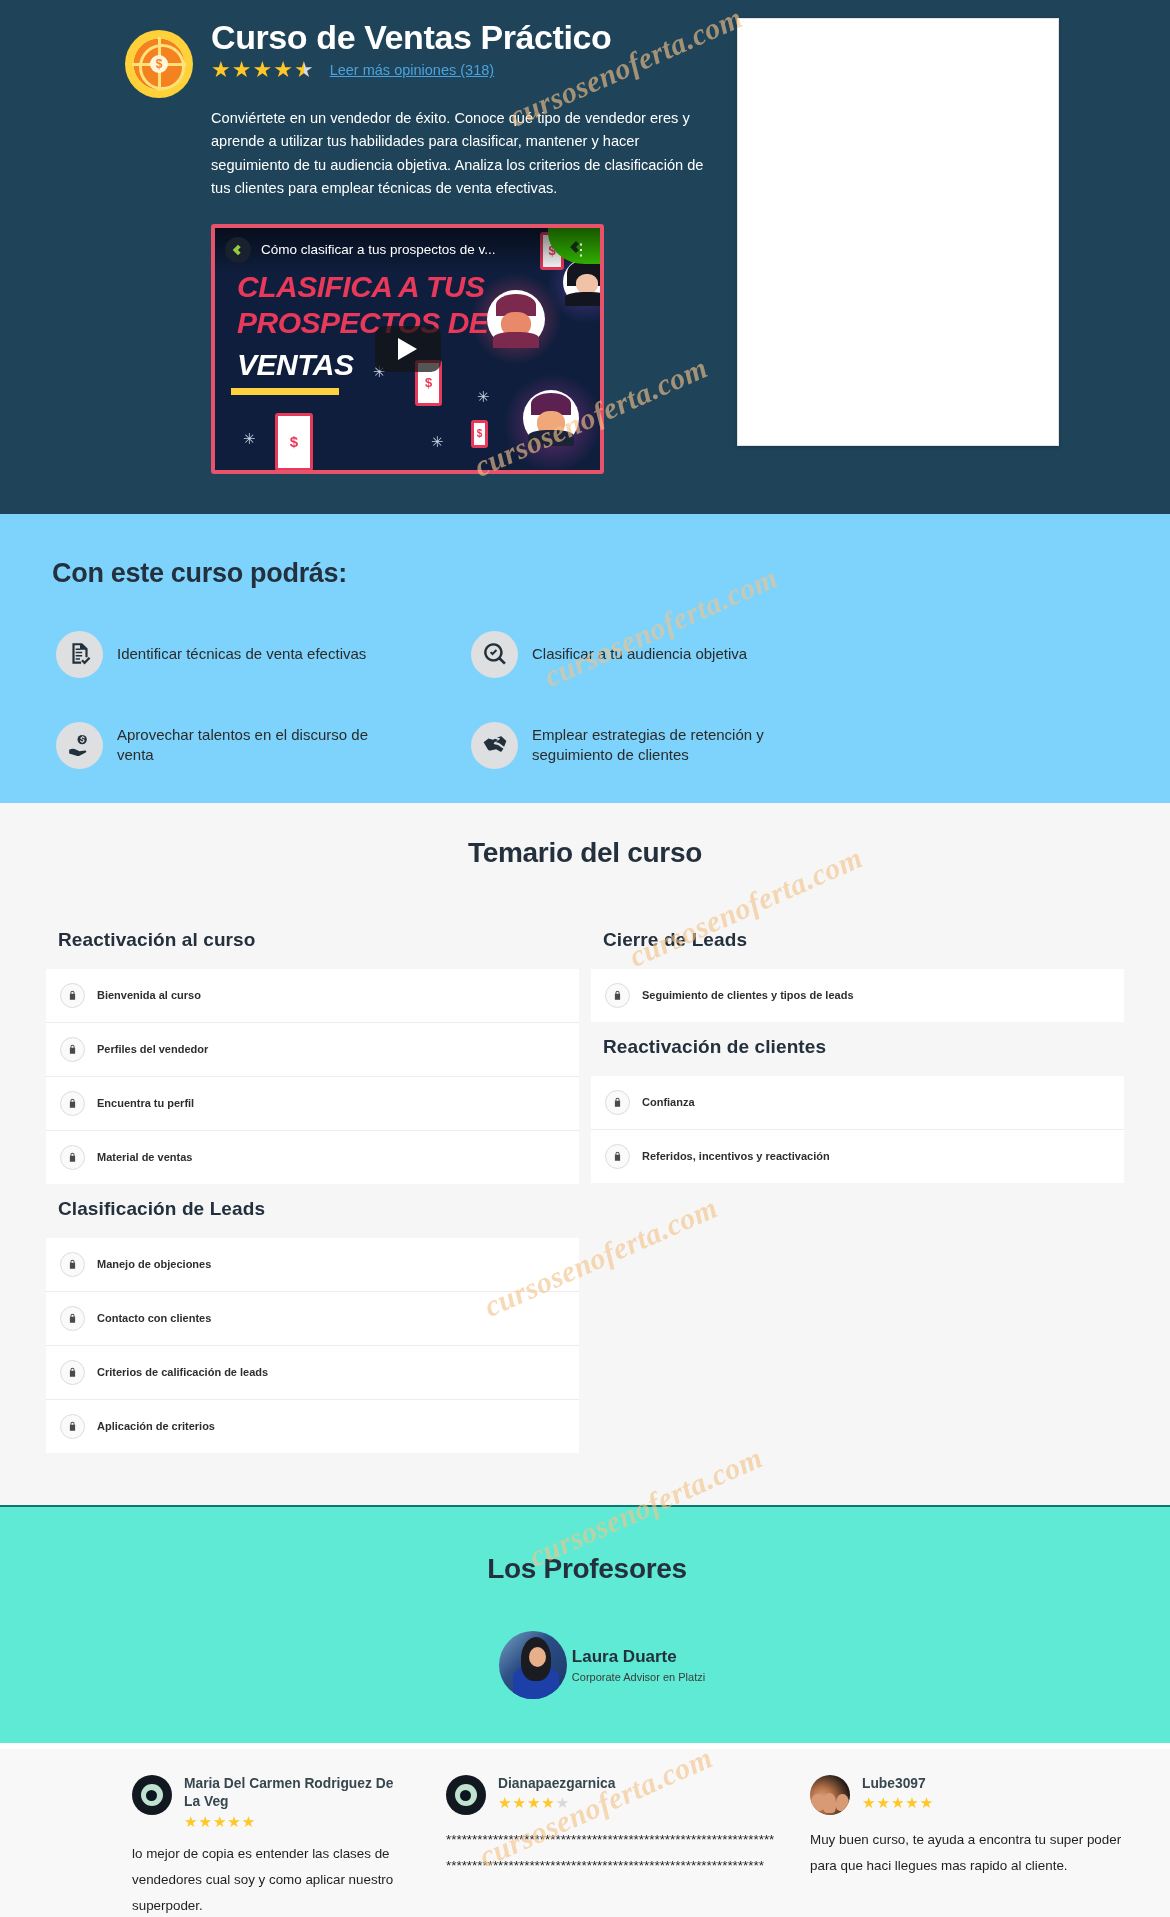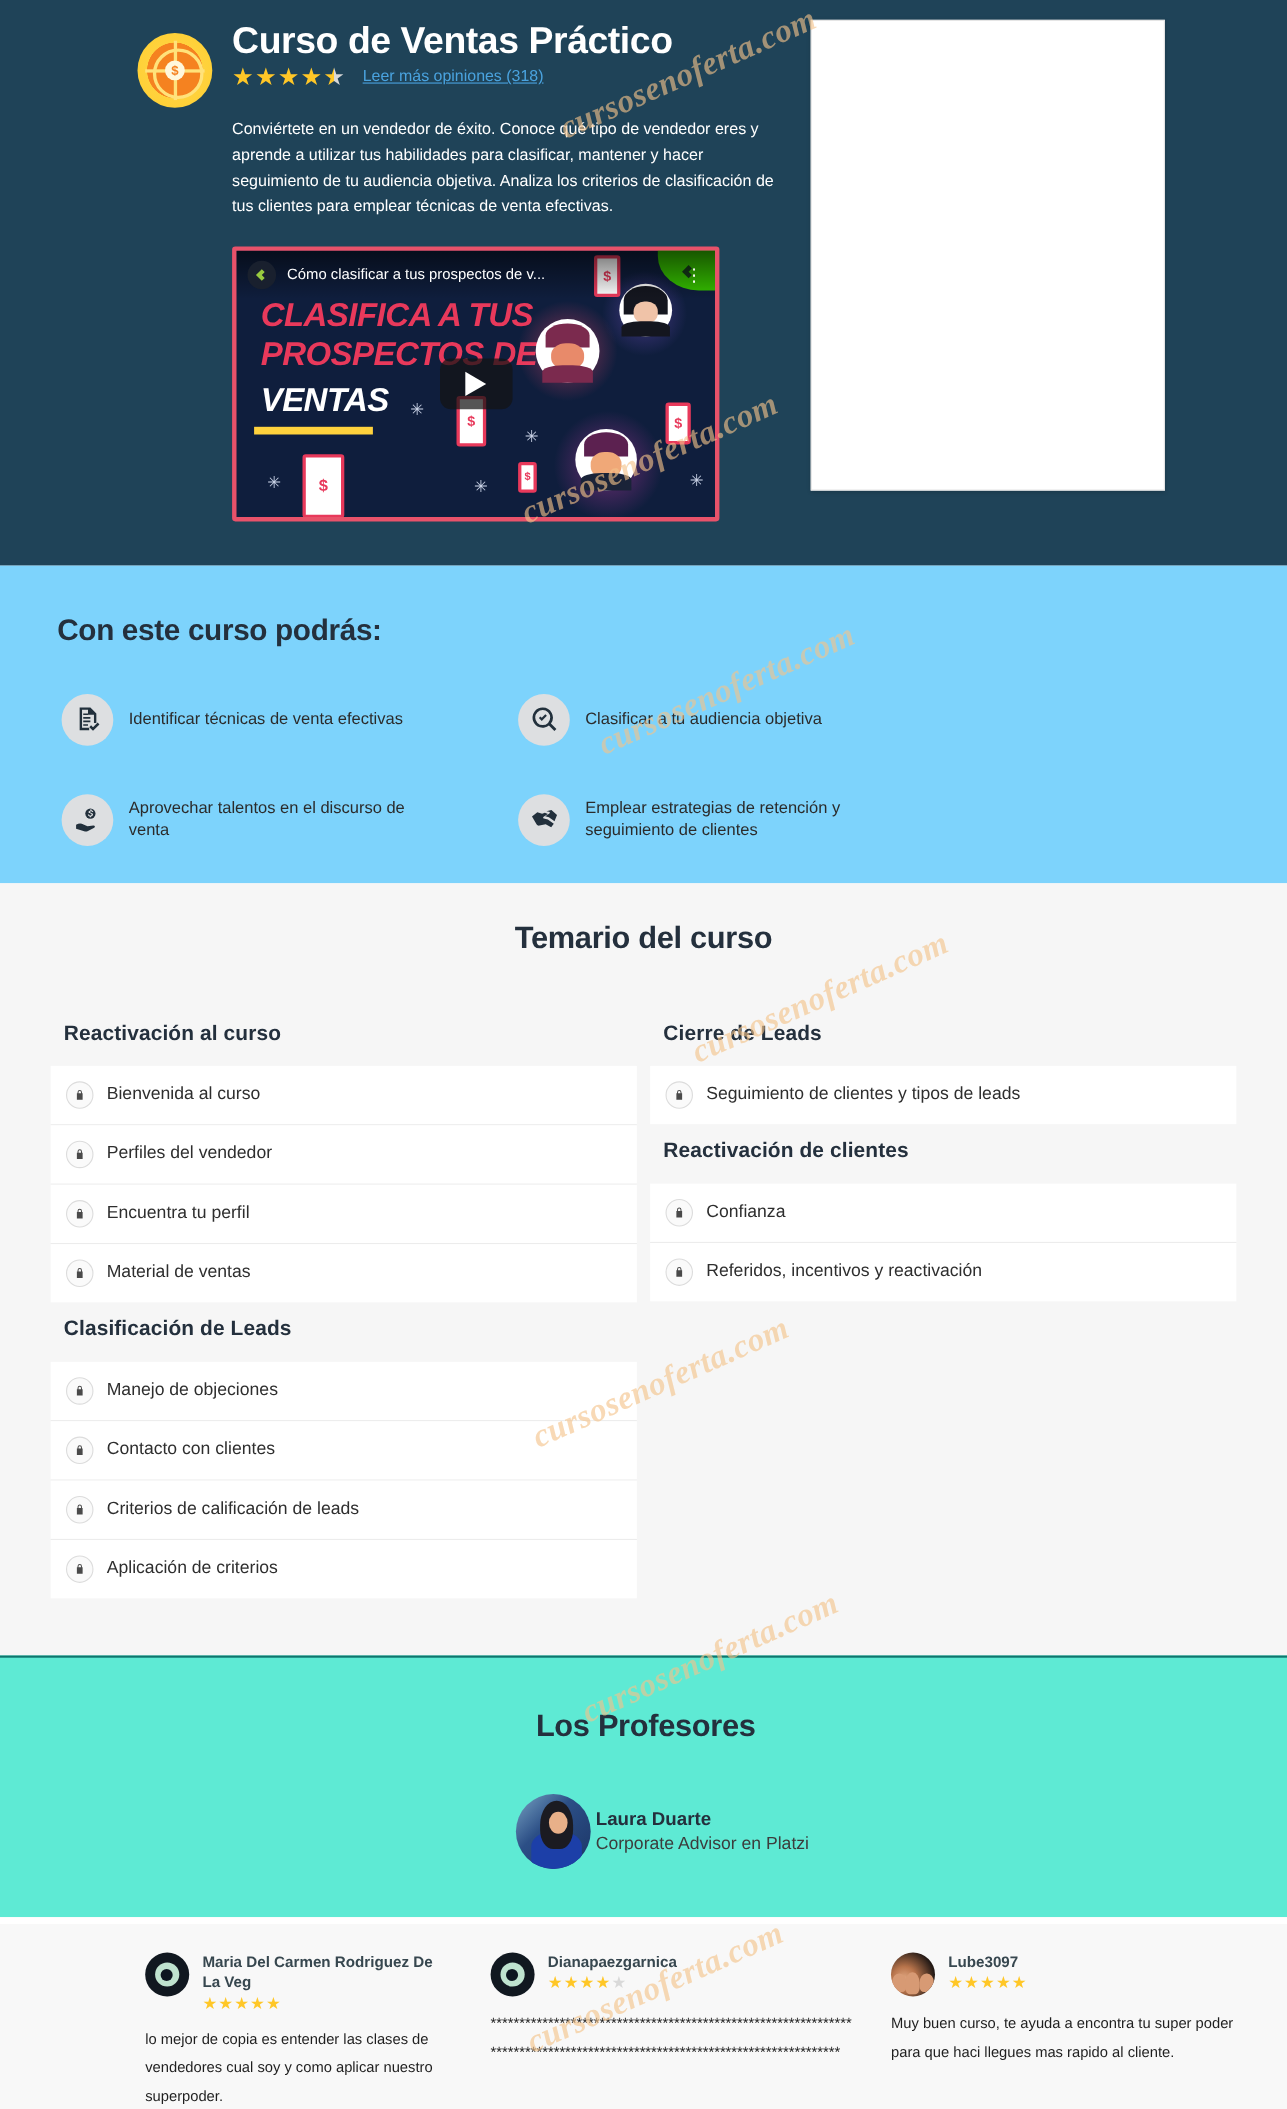--- a/index.html
+++ b/index.html
@@ -106,21 +106,21 @@
   .course-desc {
     color: #ffffff;
     font-size: 14.6px;
     line-height: 1.58;
     max-width: 525px;
     margin-bottom: 24px;
   }
 
   
   .video-wrap {
-    width: 443px; height: 250px;
+    width: 393px; height: 250px;
     background: #0f1e3d;
     border: 4px solid #e8526a;
     border-radius: 3px;
     position: relative;
     overflow: hidden;
     cursor: pointer;
   }
   .vid-topbar {
     position: absolute; top: 0; left: 0; right: 0; height: 44px;
     display: flex; align-items: center; gap: 10px;
@@ -269,21 +269,21 @@
   }
   .lesson:last-child { border-bottom: none; }
   .lock {
     width: 25px; height: 25px; flex: 0 0 25px;
     border-radius: 50%;
     border: 1px solid #dcdcdc;
     background: #fafafa;
     display: flex; align-items: center; justify-content: center;
   }
   .lock svg { width: 11px; height: 13px; fill: #4a4a4a; }
-  .lesson-label { font-size: 16px; color: #2e2e2e; }
+  .lesson-label { font-size: 11px; color: #2e2e2e; font-weight: bold; }
   .curr-block { margin-bottom: 0; }
   .curr-block + .curr-block { margin-top: 0; }
 
   
   .professors {
     background: #5eead4;
     padding: 46px 0 44px 4px;
     border-top: 2px solid #0f766e;
   }
   .prof-row {
@@ -313,21 +313,21 @@
     background: #1c3fa8;
     border-radius: 40% 40% 0 0;
   }
   .prof-avatar .pa-face {
     position: absolute; left: 30px; top: 16px;
     width: 17px; height: 20px;
     background: #e8b089;
     border-radius: 50%;
   }
   .prof-name { font-size: 17px; font-weight: 700; color: #24303d; margin-bottom: 4px; }
-  .prof-role { font-size: 16px; color: #3c3c3c; }
+  .prof-role { font-size: 11px; color: #3c3c3c; }
 
   
   .reviews {
     background: #f8f8f8;
     border-top: 6px solid #ffffff;
     padding: 26px 0 40px 0;
     display: flex;
     gap: 0;
   }
   .review {

